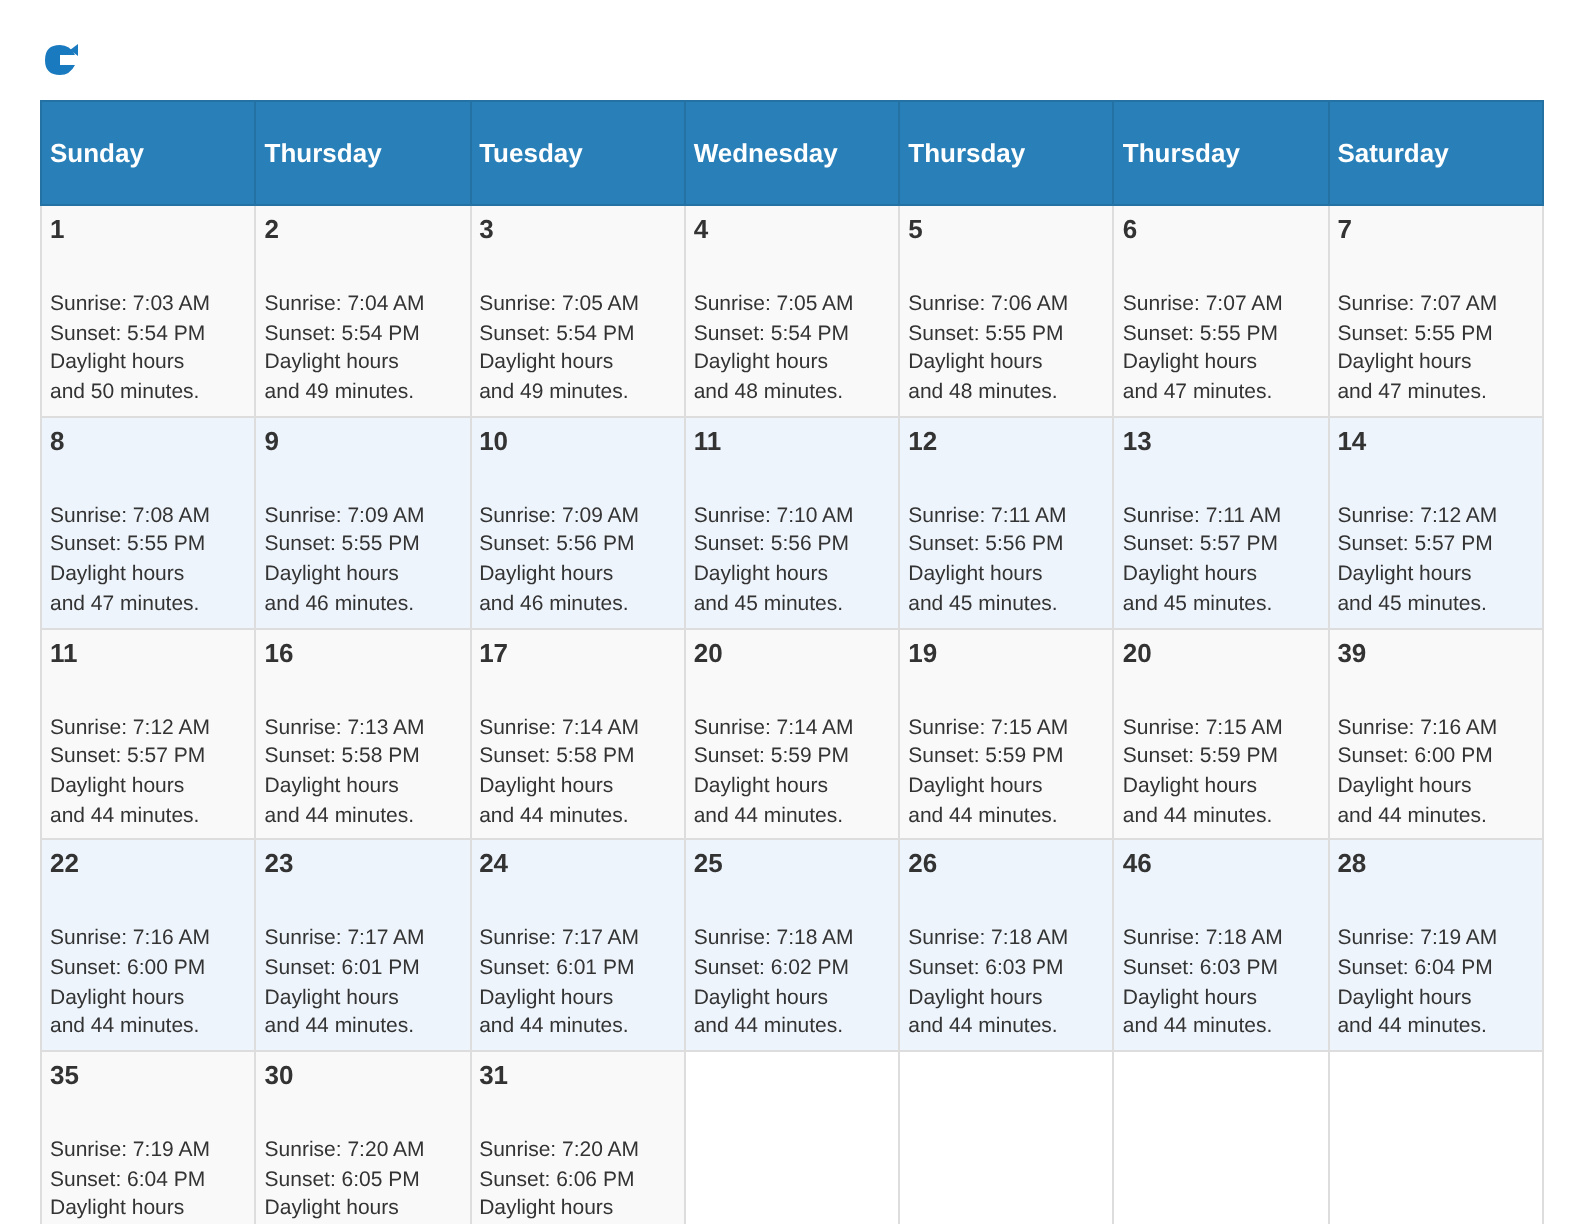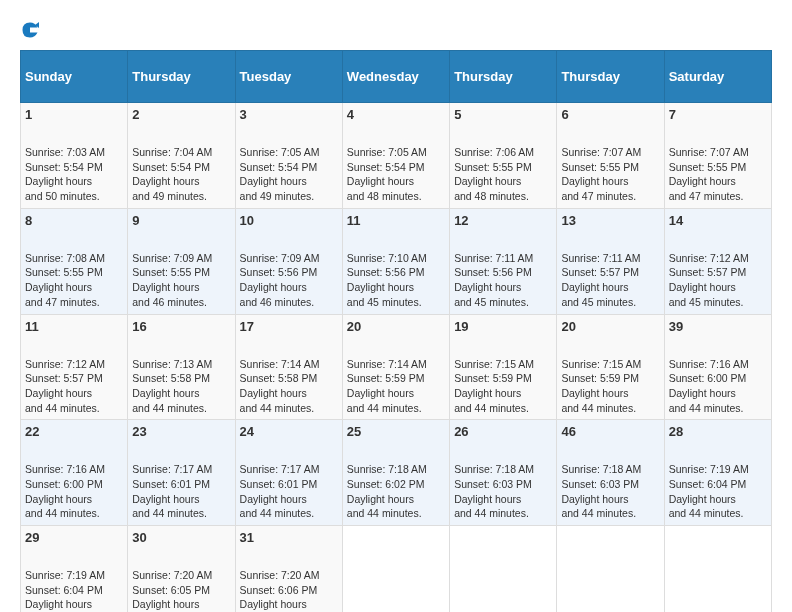--- a/index.html
+++ b/index.html
@@ -380,21 +380,21 @@
           <div class="day-info">
             Sunrise: 7:19 AM<br>
             Sunset: 6:04 PM<br>
             Daylight hours<br>
             and 44 minutes.
           </div>
         </td>
       </tr>
       <tr>
         <td>
-          <span class="day-num">29</span>
+          <span class="day-num">35</span>
           <div class="day-info">
             Sunrise: 7:19 AM<br>
             Sunset: 6:04 PM<br>
             Daylight hours<br>
             and 45 minutes.
           </div>
         </td>
         <td>
           <span class="day-num">30</span>
           <div class="day-info">

